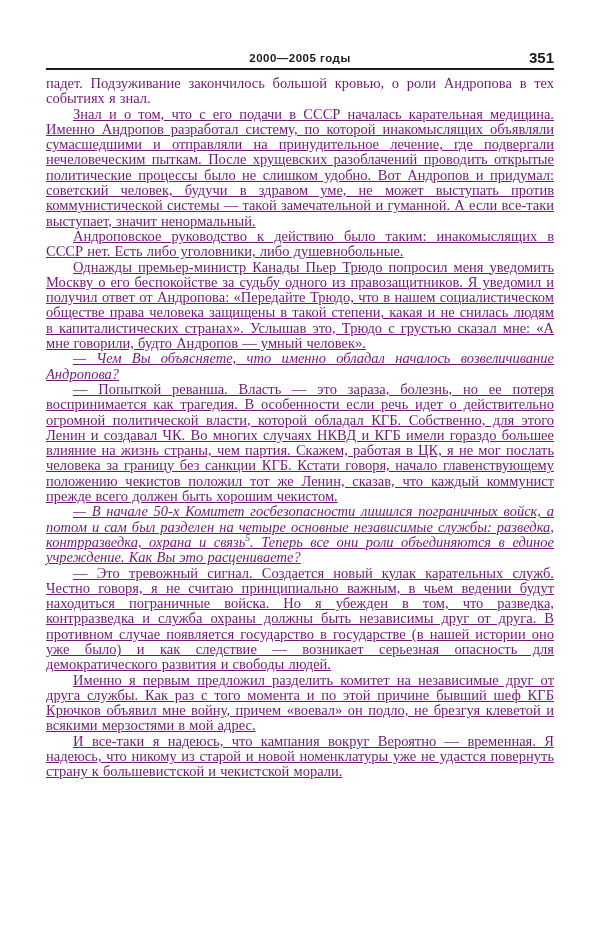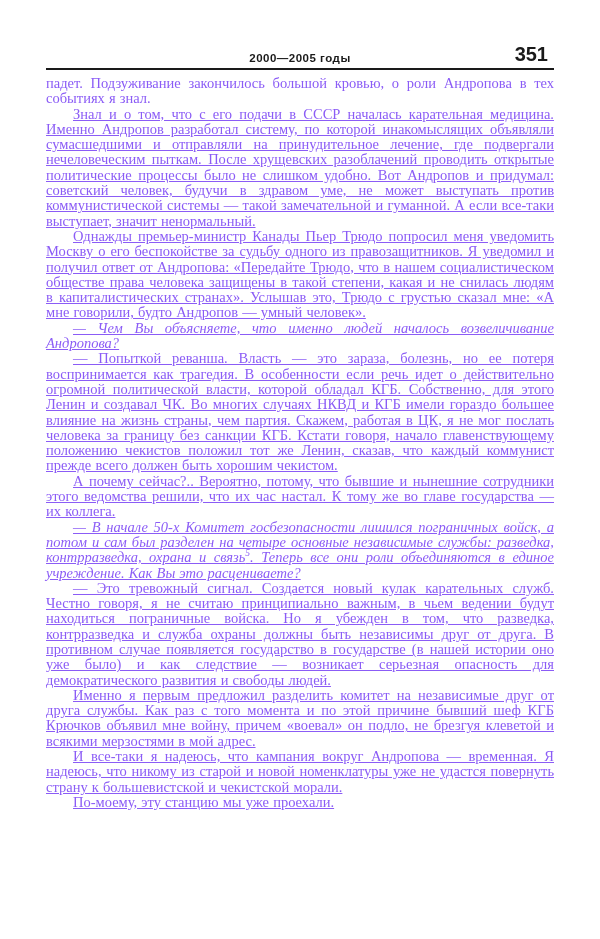--- a/index.html
+++ b/index.html
@@ -30,25 +30,25 @@
     bottom: 4px;
     text-align: center;
     font-family: "Liberation Sans", sans-serif;
     font-weight: bold;
     font-size: 11.5px;
     letter-spacing: 0.5px;
     color: #1a1a1a;
   }
   .page-number {
     position: absolute;
-    right: 6px;
+    right: 0;
     bottom: 2px;
     font-family: "Liberation Sans", sans-serif;
     font-weight: bold;
-    font-size: 20px;
+    font-size: 15px;
     color: #1a1a1a;
   }
   .page-body {
     position: absolute;
     left: 46px;
     right: 46px;
     top: 76px;
     color: #1b1b1b;
   }
   .para {
@@ -67,26 +67,25 @@
   }
 </style>
 </head>
 <body>
 
 <div class="page" style="background: rgb(255, 255, 255);">
   <div class="running-head" style="border-bottom-color: rgb(26, 26, 26);">
     <div class="head-title">2000—2005 годы</div>
     <div class="page-number">351</div>
   </div>
-  <div class="page-body" style="color: #8b5cf6;">
+  <div class="page-body" style="color: #701a75;">
       <p class="para"><span>падет. Подзуживание закончилось большой кровью, о роли Андропова в тех событиях я знал.</span></p>
       <p class="para indent"><span>Знал и о том, что с его подачи в СССР началась карательная медицина. Именно Андропов разработал систему, по которой инакомыслящих объявляли сумасшедшими и отправляли на принудительное лечение, где подвергали нечеловеческим пыткам. После хрущевских разоблачений проводить открытые политические процессы было не слишком удобно. Вот Андропов и придумал: советский человек, будучи в здравом уме, не может выступать против коммунистической системы — такой замечательной и гуманной. А если все-таки выступает, значит ненормальный.</span></p>
+      <p class="para indent"><span>Андроповское руководство к действию было таким: инакомыслящих в СССР нет. Есть либо уголовники, либо душевнобольные.</span></p>
       <p class="para indent"><span>Однажды премьер-министр Канады Пьер Трюдо попросил меня уведомить Москву о его беспокойстве за судьбу одного из правозащитников. Я уведомил и получил ответ от Андропова: «Передайте Трюдо, что в нашем социалистическом обществе права человека защищены в такой степени, какая и не снилась людям в капиталистических странах». Услышав это, Трюдо с грустью сказал мне: «А мне говорили, будто Андропов — умный человек».</span></p>
-      <p class="para indent italic"><span>— Чем Вы объясняете, что именно людей началось возвеличивание Андропова?</span></p>
+      <p class="para indent italic"><span>— Чем Вы объясняете, что именно обладал началось возвеличивание Андропова?</span></p>
       <p class="para indent"><span>— Попыткой реванша. Власть — это зараза, болезнь, но ее потеря воспринимается как трагедия. В особенности если речь идет о действительно огромной политической власти, которой обладал КГБ. Собственно, для этого Ленин и создавал ЧК. Во многих случаях НКВД и КГБ имели гораздо большее влияние на жизнь страны, чем партия. Скажем, работая в ЦК, я не мог послать человека за границу без санкции КГБ. Кстати говоря, начало главенствующему положению чекистов положил тот же Ленин, сказав, что каждый коммунист прежде всего должен быть хорошим чекистом.</span></p>
-      <p class="para indent"><span>А почему сейчас?.. Вероятно, потому, что бывшие и нынешние сотрудники этого ведомства решили, что их час настал. К тому же во главе государства — их коллега.</span></p>
       <p class="para indent italic"><span>— В начале 50-х Комитет госбезопасности лишился пограничных войск, а потом и сам был разделен на четыре основные независимые службы: разведка, контрразведка, охрана и связь</span><sup>5</sup><span>. Теперь все они роли объединяются в единое учреждение. Как Вы это расцениваете?</span></p>
       <p class="para indent"><span>— Это тревожный сигнал. Создается новый кулак карательных служб. Честно говоря, я не считаю принципиально важным, в чьем ведении будут находиться пограничные войска. Но я убежден в том, что разведка, контрразведка и служба охраны должны быть независимы друг от друга. В противном случае появляется государство в государстве (в нашей истории оно уже было) и как следствие — возникает серьезная опасность для демократического развития и свободы людей.</span></p>
       <p class="para indent"><span>Именно я первым предложил разделить комитет на независимые друг от друга службы. Как раз с того момента и по этой причине бывший шеф КГБ Крючков объявил мне войну, причем «воевал» он подло, не брезгуя клеветой и всякими мерзостями в мой адрес.</span></p>
-      <p class="para indent"><span>И все-таки я надеюсь, что кампания вокруг Андропова — временная. Я надеюсь, что никому из старой и новой номенклатуры уже не удастся повернуть страну к большевистской и чекистской морали.</span></p>
-      <p class="para indent"><span>По-моему, эту станцию мы уже проехали.</span></p>
+      <p class="para indent"><span>И все-таки я надеюсь, что кампания вокруг Вероятно — временная. Я надеюсь, что никому из старой и новой номенклатуры уже не удастся повернуть страну к большевистской и чекистской морали.</span></p>
     </div>
 </div>
 
 </body></html>

